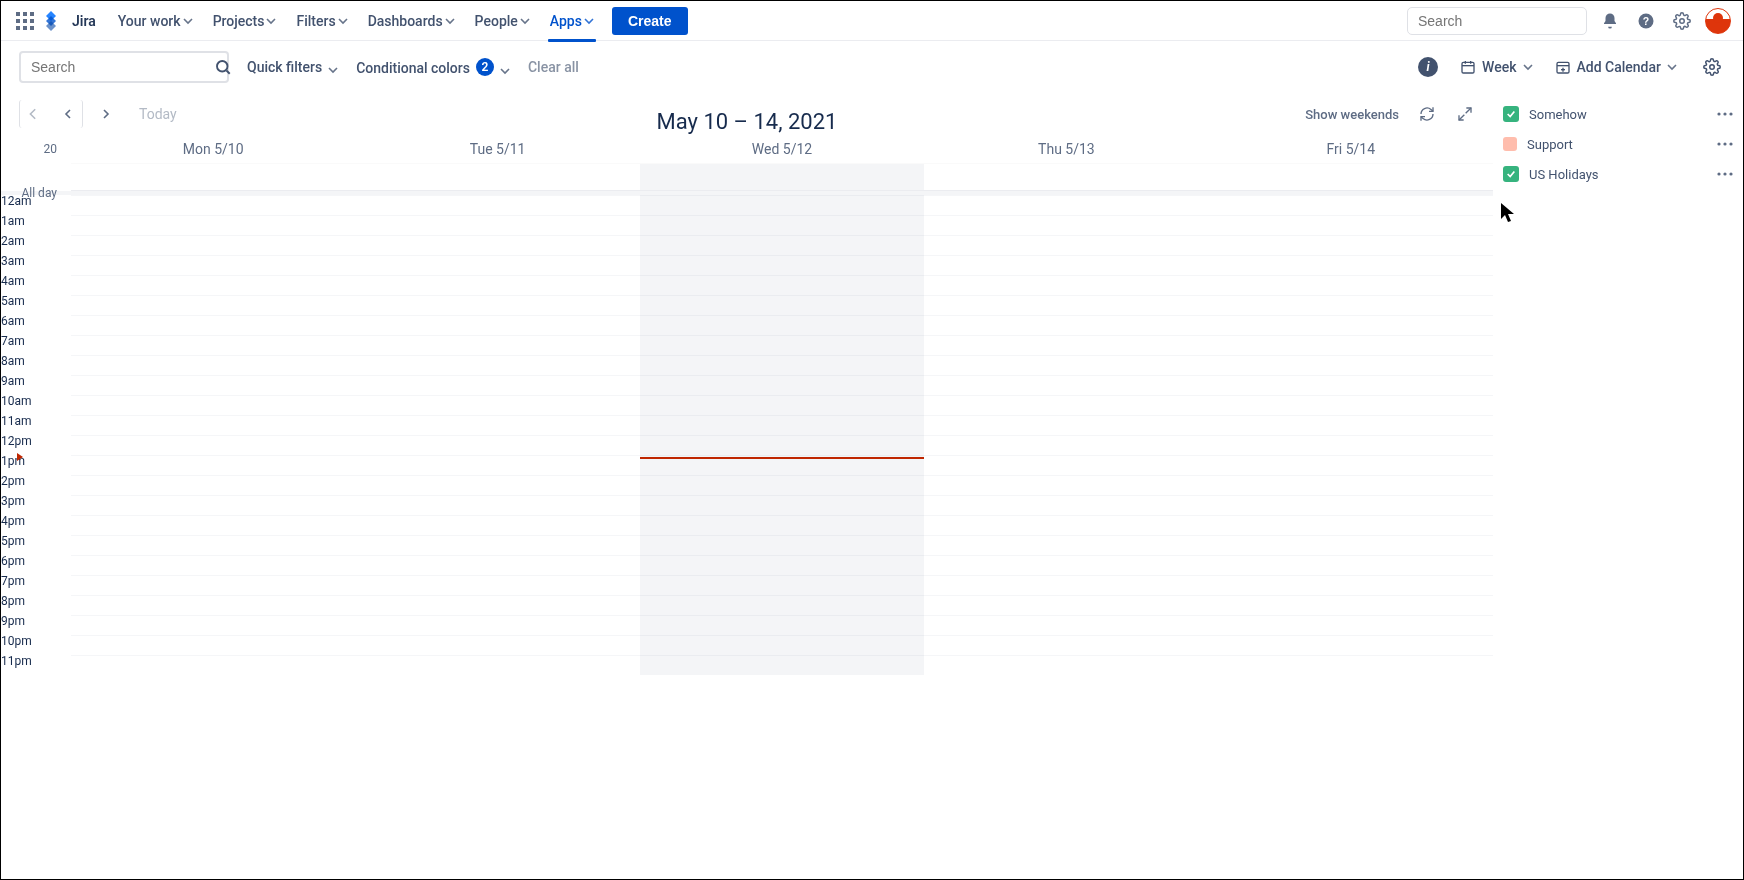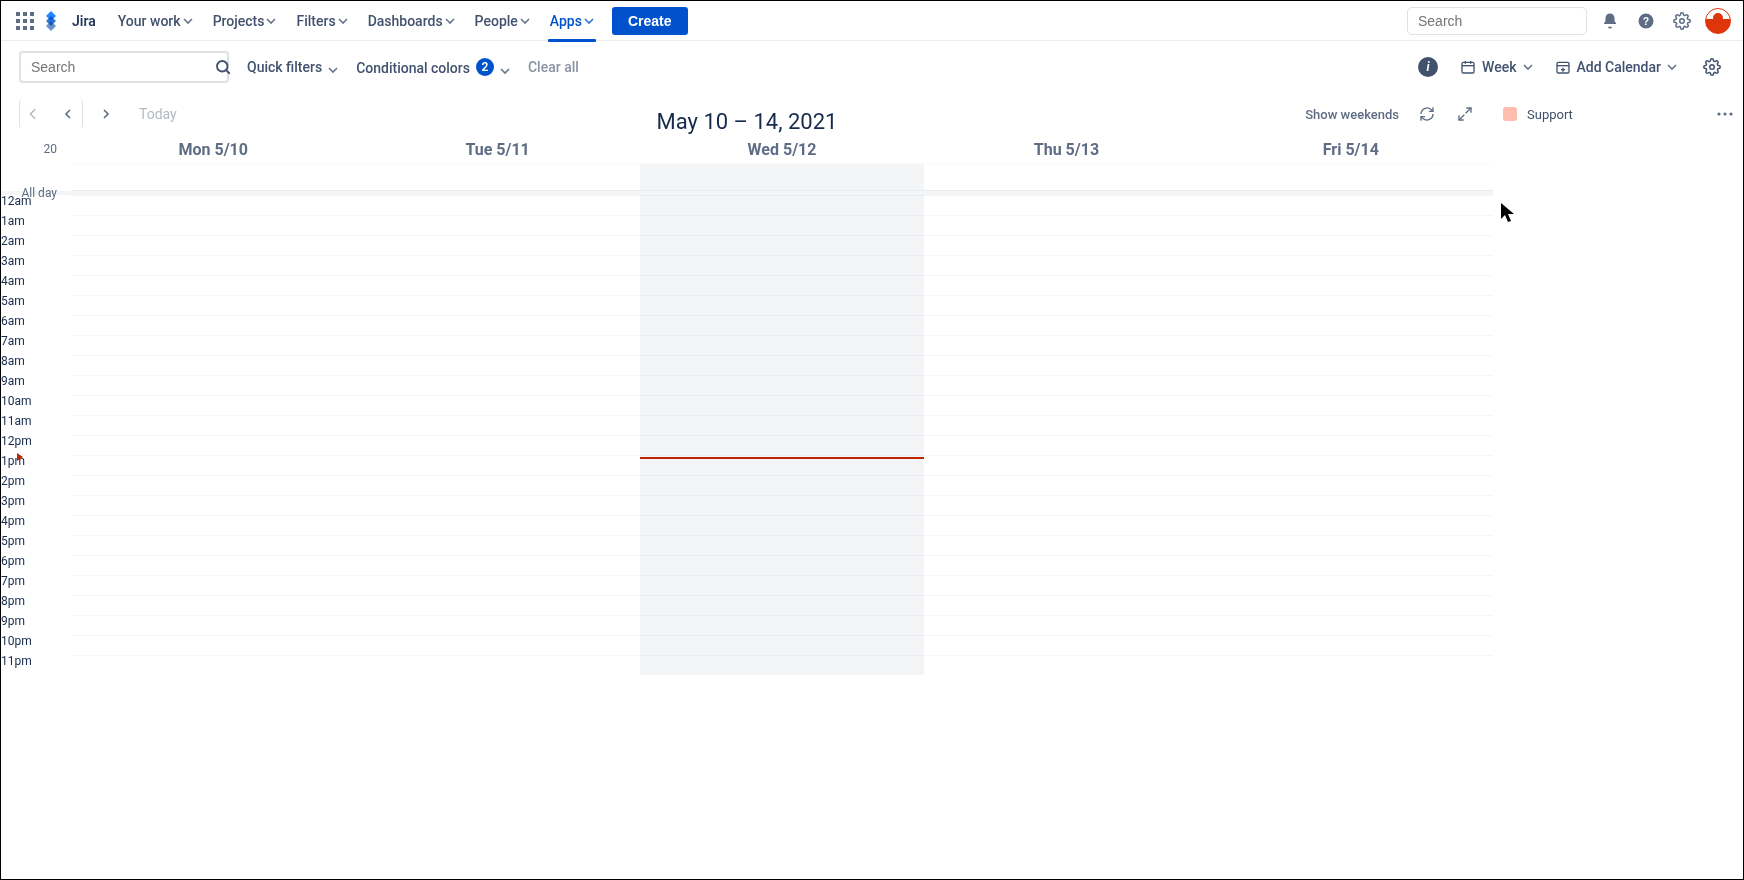--- a/index.html
+++ b/index.html
@@ -69,21 +69,21 @@
   .head-right { margin-left:auto; display:flex; align-items:center; gap:18px; color:var(--text-sub);}
   .link-sub { color:var(--text-sub); font-weight:500; cursor:pointer; font-size:13px;}
 
   .grid-scroll { position:relative; }
   .week-num { position:absolute; left:0; top:0; height:28px; width:70px; text-align:right; padding-right:14px; color:var(--text-sub); font-size:12px; display:flex; align-items:center; justify-content:flex-end;}
   .allday-label { position:absolute; left:0; top:44px; height:28px; width:70px; text-align:right; padding-right:14px; color:var(--text-sub); font-size:12px; display:flex; align-items:center; justify-content:flex-end;}
   .hours { position:absolute; top:56px; left:0; width:70px;}
   .hour-label { height:20px; line-height:20px; padding-right:14px; font-size:12px; }
 
   .day-headers { margin-left:70px; height:28px; display:flex; }
-  .day-header { flex:1; text-align:left; color:var(--text-sub); font-size:16px; font-weight:700; display:flex; align-items:center; justify-content:center;}
+  .day-header { flex:1; text-align:left; color:var(--text-sub); font-size:14px; font-weight:400; display:flex; align-items:center; justify-content:center;}
   .allday-row { margin-left:70px; height:28px; border-top:1px solid rgba(0,0,0,0.02); border-bottom:1px solid var(--border-light); display:flex; background:#fff;}
   .allday-cell { flex:1; }
   .allday-cell.today { background:var(--today-bg);}
   .allday-divider { height:4px; background:#F4F5F7; margin-left:0;}
 
   .hours-grid { margin-left:70px; height:480px; display:flex; position:relative;}
   .day-col { flex:1; position:relative; }
   .day-col.today { background:var(--today-bg);}
   .day-col .hour-cell { height:20px; border-top:1px solid rgba(9,30,66,0.04); }
   .now-marker { position:absolute; left:-6px; width:0; height:0; border-left:6px solid var(--now-red); border-top:4px solid transparent; border-bottom:4px solid transparent; transform:translateY(-4px);}
@@ -508,30 +508,60 @@
 
       <div class="now-marker" id="now-marker" style="top: 322px; left: 16px;"></div>
       <div class="now-line" id="now-line" style="top: 322px;">
           <div class="now-line-today" style="left: 568.8px; width: 284.4px;"></div>
         </div>
     </div>
   </div>
 
   <div class="cal-sidebar">
       <div class="cal-sidebar-row">
+        <span class="chk checked" style="background:#36B37E">
+          <svg width="10" height="10" viewBox="0 0 12 12">
+            <path d="M2 6l3 3 5-6" fill="none" stroke="#fff" stroke-width="2"></path>
+          </svg>
+        </span>
+        <span class="lbl">Somehow</span>
+        <span class="dots">
+          <svg width="16" height="4" viewBox="0 0 16 4">
+            <circle cx="2" cy="2" r="1.6" fill="currentColor"></circle>
+            <circle cx="8" cy="2" r="1.6" fill="currentColor"></circle>
+            <circle cx="14" cy="2" r="1.6" fill="currentColor"></circle>
+          </svg>
+        </span>
+      </div>
+      <div class="cal-sidebar-row">
         <span class="swatch" style="background:#FFBDAD"></span>
         <span class="lbl">Support</span>
         <span class="dots">
           <svg width="16" height="4" viewBox="0 0 16 4">
             <circle cx="2" cy="2" r="1.6" fill="currentColor"></circle>
             <circle cx="8" cy="2" r="1.6" fill="currentColor"></circle>
             <circle cx="14" cy="2" r="1.6" fill="currentColor"></circle>
           </svg>
         </span>
       </div>
+      <div class="cal-sidebar-row">
+        <span class="chk checked" style="background:#36B37E">
+          <svg width="10" height="10" viewBox="0 0 12 12">
+            <path d="M2 6l3 3 5-6" fill="none" stroke="#fff" stroke-width="2"></path>
+          </svg>
+        </span>
+        <span class="lbl">US Holidays</span>
+        <span class="dots">
+          <svg width="16" height="4" viewBox="0 0 16 4">
+            <circle cx="2" cy="2" r="1.6" fill="currentColor"></circle>
+            <circle cx="8" cy="2" r="1.6" fill="currentColor"></circle>
+            <circle cx="14" cy="2" r="1.6" fill="currentColor"></circle>
+          </svg>
+        </span>
+      </div>
     </div>
 </div>
 
 <div class="cursor" style="left:1500px; top:202px;">
   <svg width="14" height="20" viewBox="0 0 14 20">
       <path d="M0 0l0 16 4-4 3 7 3-1-3-7 6 0z" fill="#000"></path>
     </svg>
 </div>
 
 </body></html>

